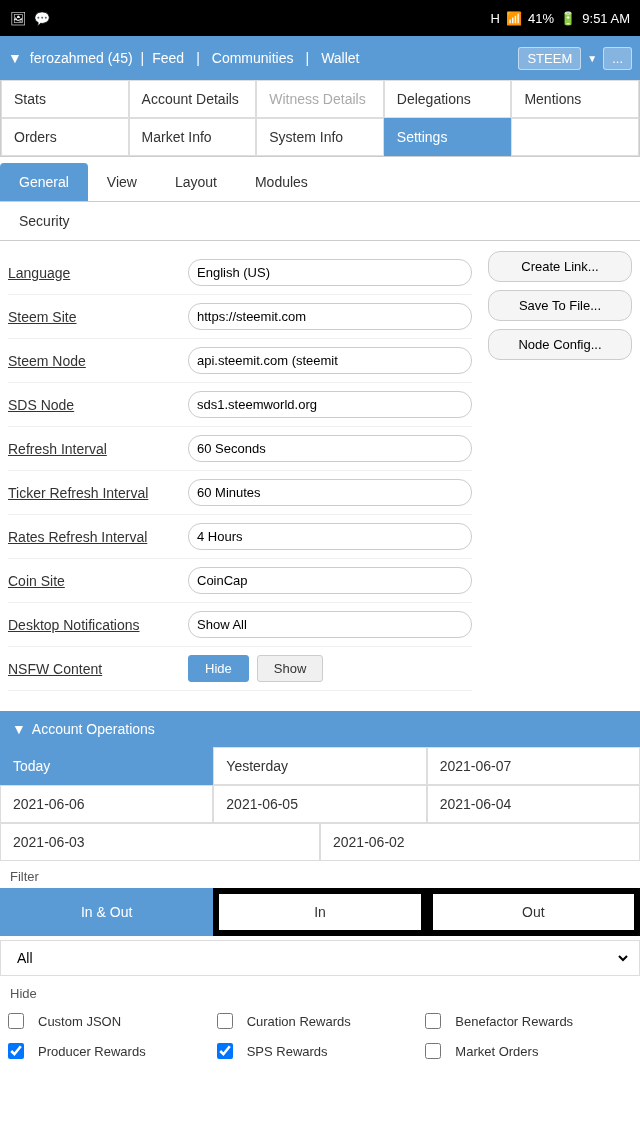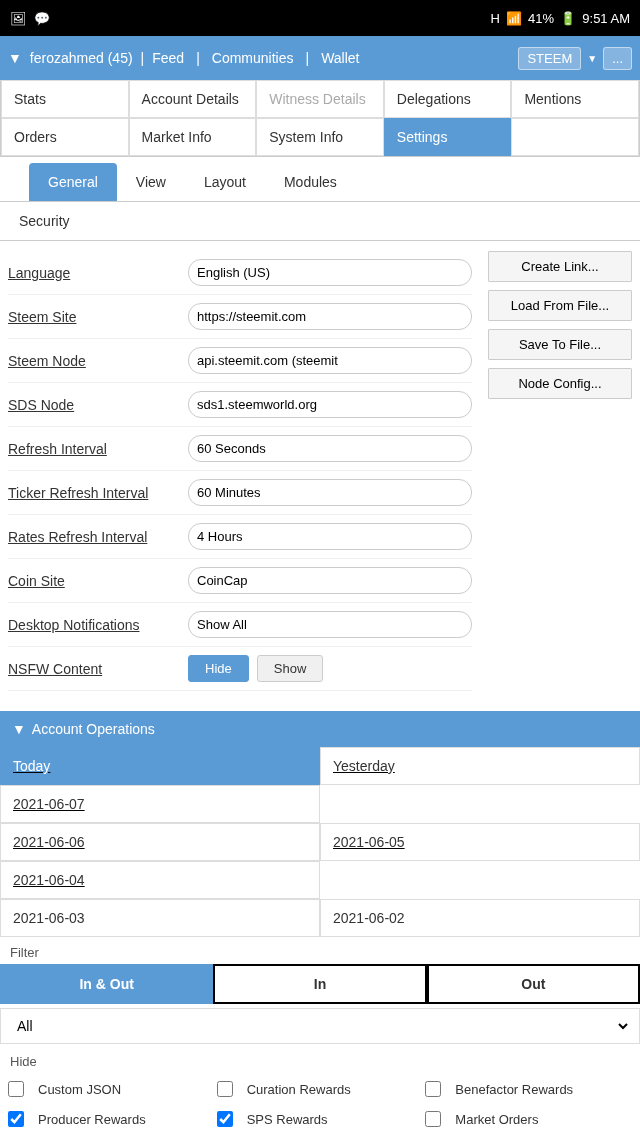--- a/index.html
+++ b/index.html
@@ -91,21 +91,20 @@
       padding: 10px 18px;
       cursor: pointer;
       font-size: 14px;
       color: #333;
       border: 1px solid transparent;
     }
     .tab-item.active {
       background: #5b9bd5;
       color: #fff;
       border-radius: 4px 4px 0 0;
-      margin-left: 29px;
     }
     .tab-row2 {
       display: flex;
       border-bottom: 1px solid #ccc;
     }
     .tab-row2 .tab-item2 {
       padding: 10px 18px;
       cursor: pointer;
       font-size: 14px;
       color: #333;
@@ -133,21 +132,21 @@
       border: 1px solid #ccc;
       border-radius: 13px;
       background: #fff;
       font-size: 13px;
       appearance: none;
       cursor: pointer;
     }
     .action-btn {
       padding: 7px 14px;
       border: 1px solid #ccc;
-      border-radius: 1px;
+      border-radius: 12px;
       background: #f5f5f5;
       font-size: 13px;
       cursor: pointer;
       white-space: nowrap;
     }
 
     .nsfw-row { display: flex; align-items: center; gap: 8px; }
     .toggle-btn {
       padding: 5px 16px;
       border: 1px solid #ccc;
@@ -165,22 +164,21 @@
       padding: 10px 12px;
       font-size: 14px;
       display: flex;
       align-items: center;
       gap: 6px;
       margin-top: 10px;
     }
 
     .date-grid {
       display: grid;
-      grid-template-columns: 1fr 1fr;
-      text-decoration: underline;
+      grid-template-columns: 1fr 1fr 1fr;
     }
     .date-cell {
       padding: 10px 12px;
       border: 1px solid #ddd;
       font-size: 14px;
       cursor: pointer;
       color: #333;
     }
     .date-cell.active {
       background: #5b9bd5;
@@ -194,22 +192,21 @@
 
     
     .filter-label { padding: 8px 10px 4px; font-size: 13px; color: #555; }
     .filter-buttons { display: flex; }
     .filter-btn {
       flex: 1;
       padding: 10px;
       text-align: center;
       font-size: 14px;
       cursor: pointer;
-      border: 2px solid #000000;
-      font-weight: bold;
+      border: 6px solid #000000;
     }
     .filter-btn.active { background: #5b9bd5; color: #fff; border-color: #5b9bd5; }
     .filter-btn.inactive { background: #fff; color: #333; }
 
     .all-select-wrap {
       padding: 4px 8px;
       border: 1px solid #ddd;
       margin: 4px 0;
     }
     .all-select {
@@ -411,21 +408,20 @@
           <button class="toggle-btn active">Hide</button>
           <button class="toggle-btn inactive">Show</button>
         </div>
       </div>
 
     </div>
   </div>
 
   <div class="settings-right">
     <button class="action-btn">Create Link...</button>
-    <button class="action-btn">Load From File...</button>
     <button class="action-btn">Save To File...</button>
     <button class="action-btn">Node Config...</button>
   </div>
 </div>
 
 <div class="section-header">
   <span>▼</span>
   <span>Account Operations</span>
 </div>
 

